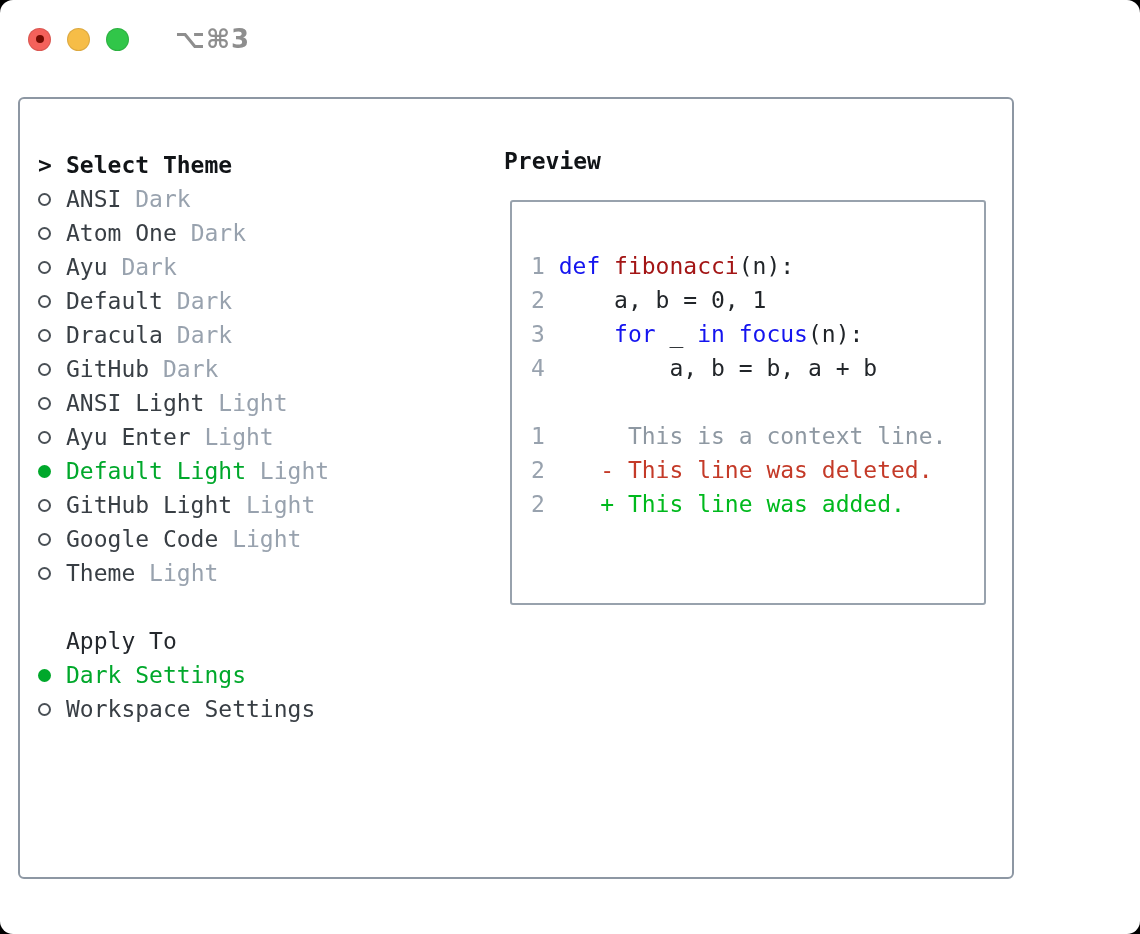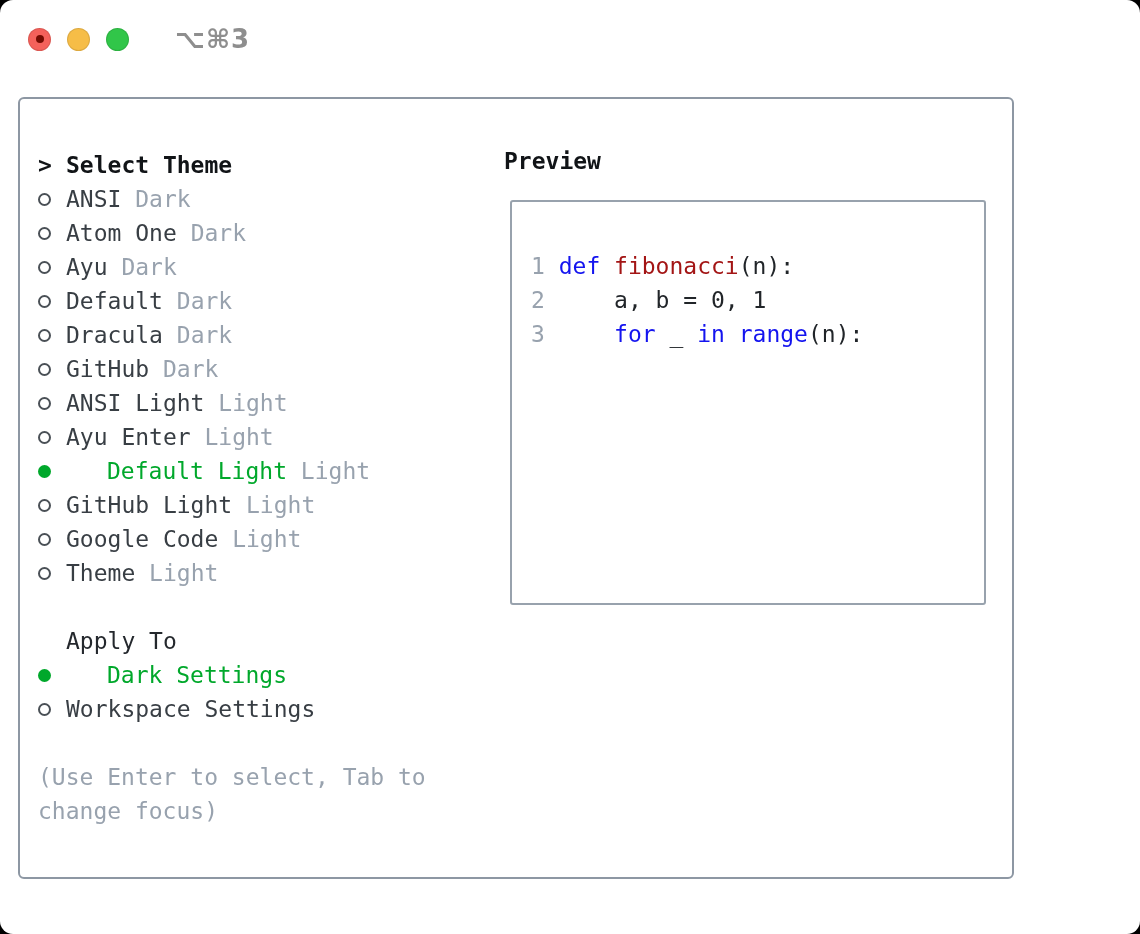--- a/index.html
+++ b/index.html
@@ -55,21 +55,21 @@
   .row { height: 34px; display: flex; align-items: center; white-space: pre; }
   .spacer { height: 34px; }
   .marker { width: 28px; height: 34px; display: flex; align-items: center; flex: none; }
   .arrow { font-weight: bold; color: var(--heading); }
   .circle {
     width: 13px; height: 13px; border-radius: 50%;
     border: 2px solid #4a5056;
   }
   .circle.selected { border: none; background: var(--selected-green); }
   .row .name { color: var(--text-dark); }
-  .row.selected .name { color: var(--selected-green); margin-left: 41px; }
+  .row.selected .name { color: var(--selected-green); }
   .row .tag { color: var(--muted); margin-left: 1ch; }
   .row.header-row .name { font-weight: bold; color: var(--heading); }
   .row.section-title .name { color: #24282d; }
   .help {
     margin-top: 34px;
     width: 402px;
     line-height: 34px;
     color: var(--muted);
   }
   
@@ -140,27 +140,32 @@
       <div class="row section-title">
         <span class="marker"></span>
         <span class="name">Apply To</span>
       </div>
 
       <div>
           <div class="row selected"><span class="marker"><span class="circle selected"></span></span><span class="name">Dark Settings</span></div>
           <div class="row"><span class="marker"><span class="circle"></span></span><span class="name">Workspace Settings</span></div>
         </div>
 
-      <div class="help">(Use Enter to select, Tab to change focus)</div>
     </div>
 
     <div class="preview-header">Preview</div>
 
     <div class="preview-box">
       <div>
           <div class="pre-line"><span class="lnum">1</span><span class="seg-keyword">def </span><span class="seg-function">fibonacci</span><span class="seg-plain">(n):</span></div>
           <div class="pre-line"><span class="lnum">2</span><span class="seg-plain">    a, b = 0, 1</span></div>
-          <div class="pre-line"><span class="lnum">3</span><span class="seg-plain">    </span><span class="seg-keyword">for</span><span class="seg-plain"> _ </span><span class="seg-keyword">in</span><span class="seg-plain"> </span><span class="seg-keyword">range</span><span class="seg-plain">(n):</span></div>
+          <div class="pre-line"><span class="lnum">3</span><span class="seg-plain">    </span><span class="seg-keyword">for</span><span class="seg-plain"> _ </span><span class="seg-keyword">in</span><span class="seg-plain"> </span><span class="seg-keyword">focus</span><span class="seg-plain">(n):</span></div>
+          <div class="pre-line"><span class="lnum">4</span><span class="seg-plain">        a, b = b, a + b</span></div>
+        </div>
+      <div class="diff-block">
+          <div class="pre-line"><span class="lnum">1</span><span class="diff-context">     This is a context line.</span></div>
+          <div class="pre-line"><span class="lnum">2</span><span class="diff-deleted">   - This line was deleted.</span></div>
+          <div class="pre-line"><span class="lnum">2</span><span class="diff-added">   + This line was added.</span></div>
         </div>
     </div>
 
   </div>
 </div>
 
 </body></html>

